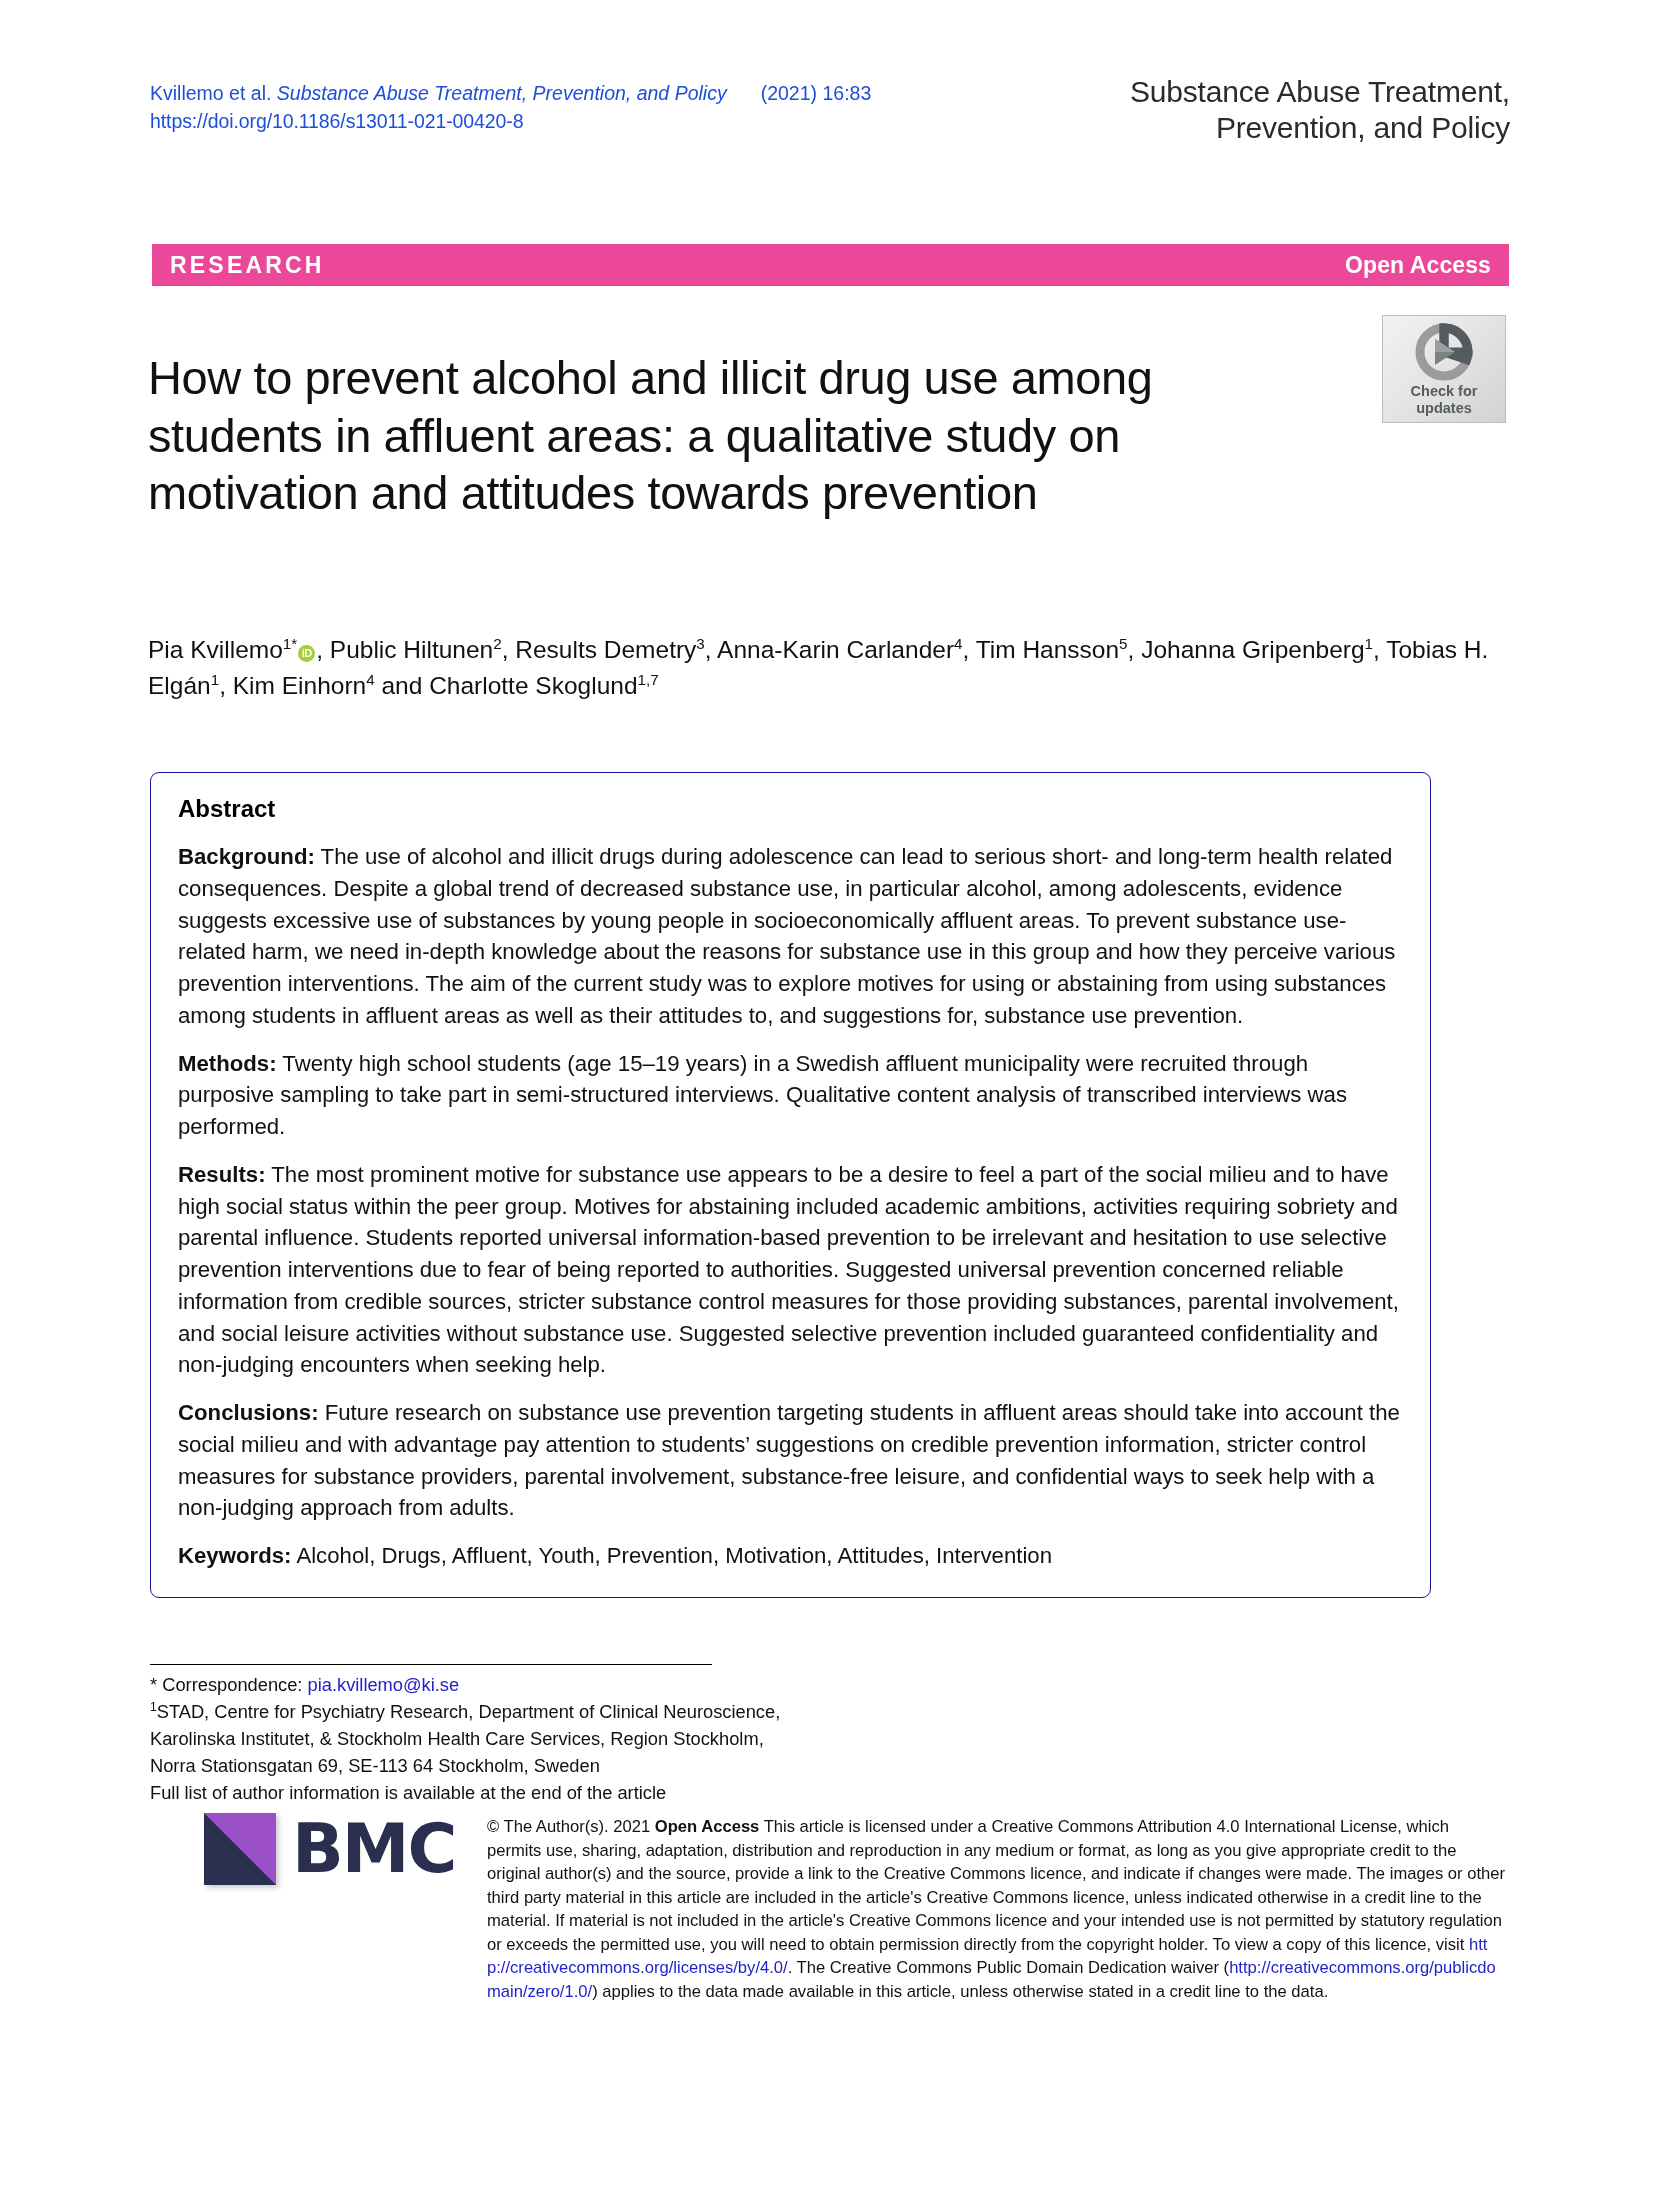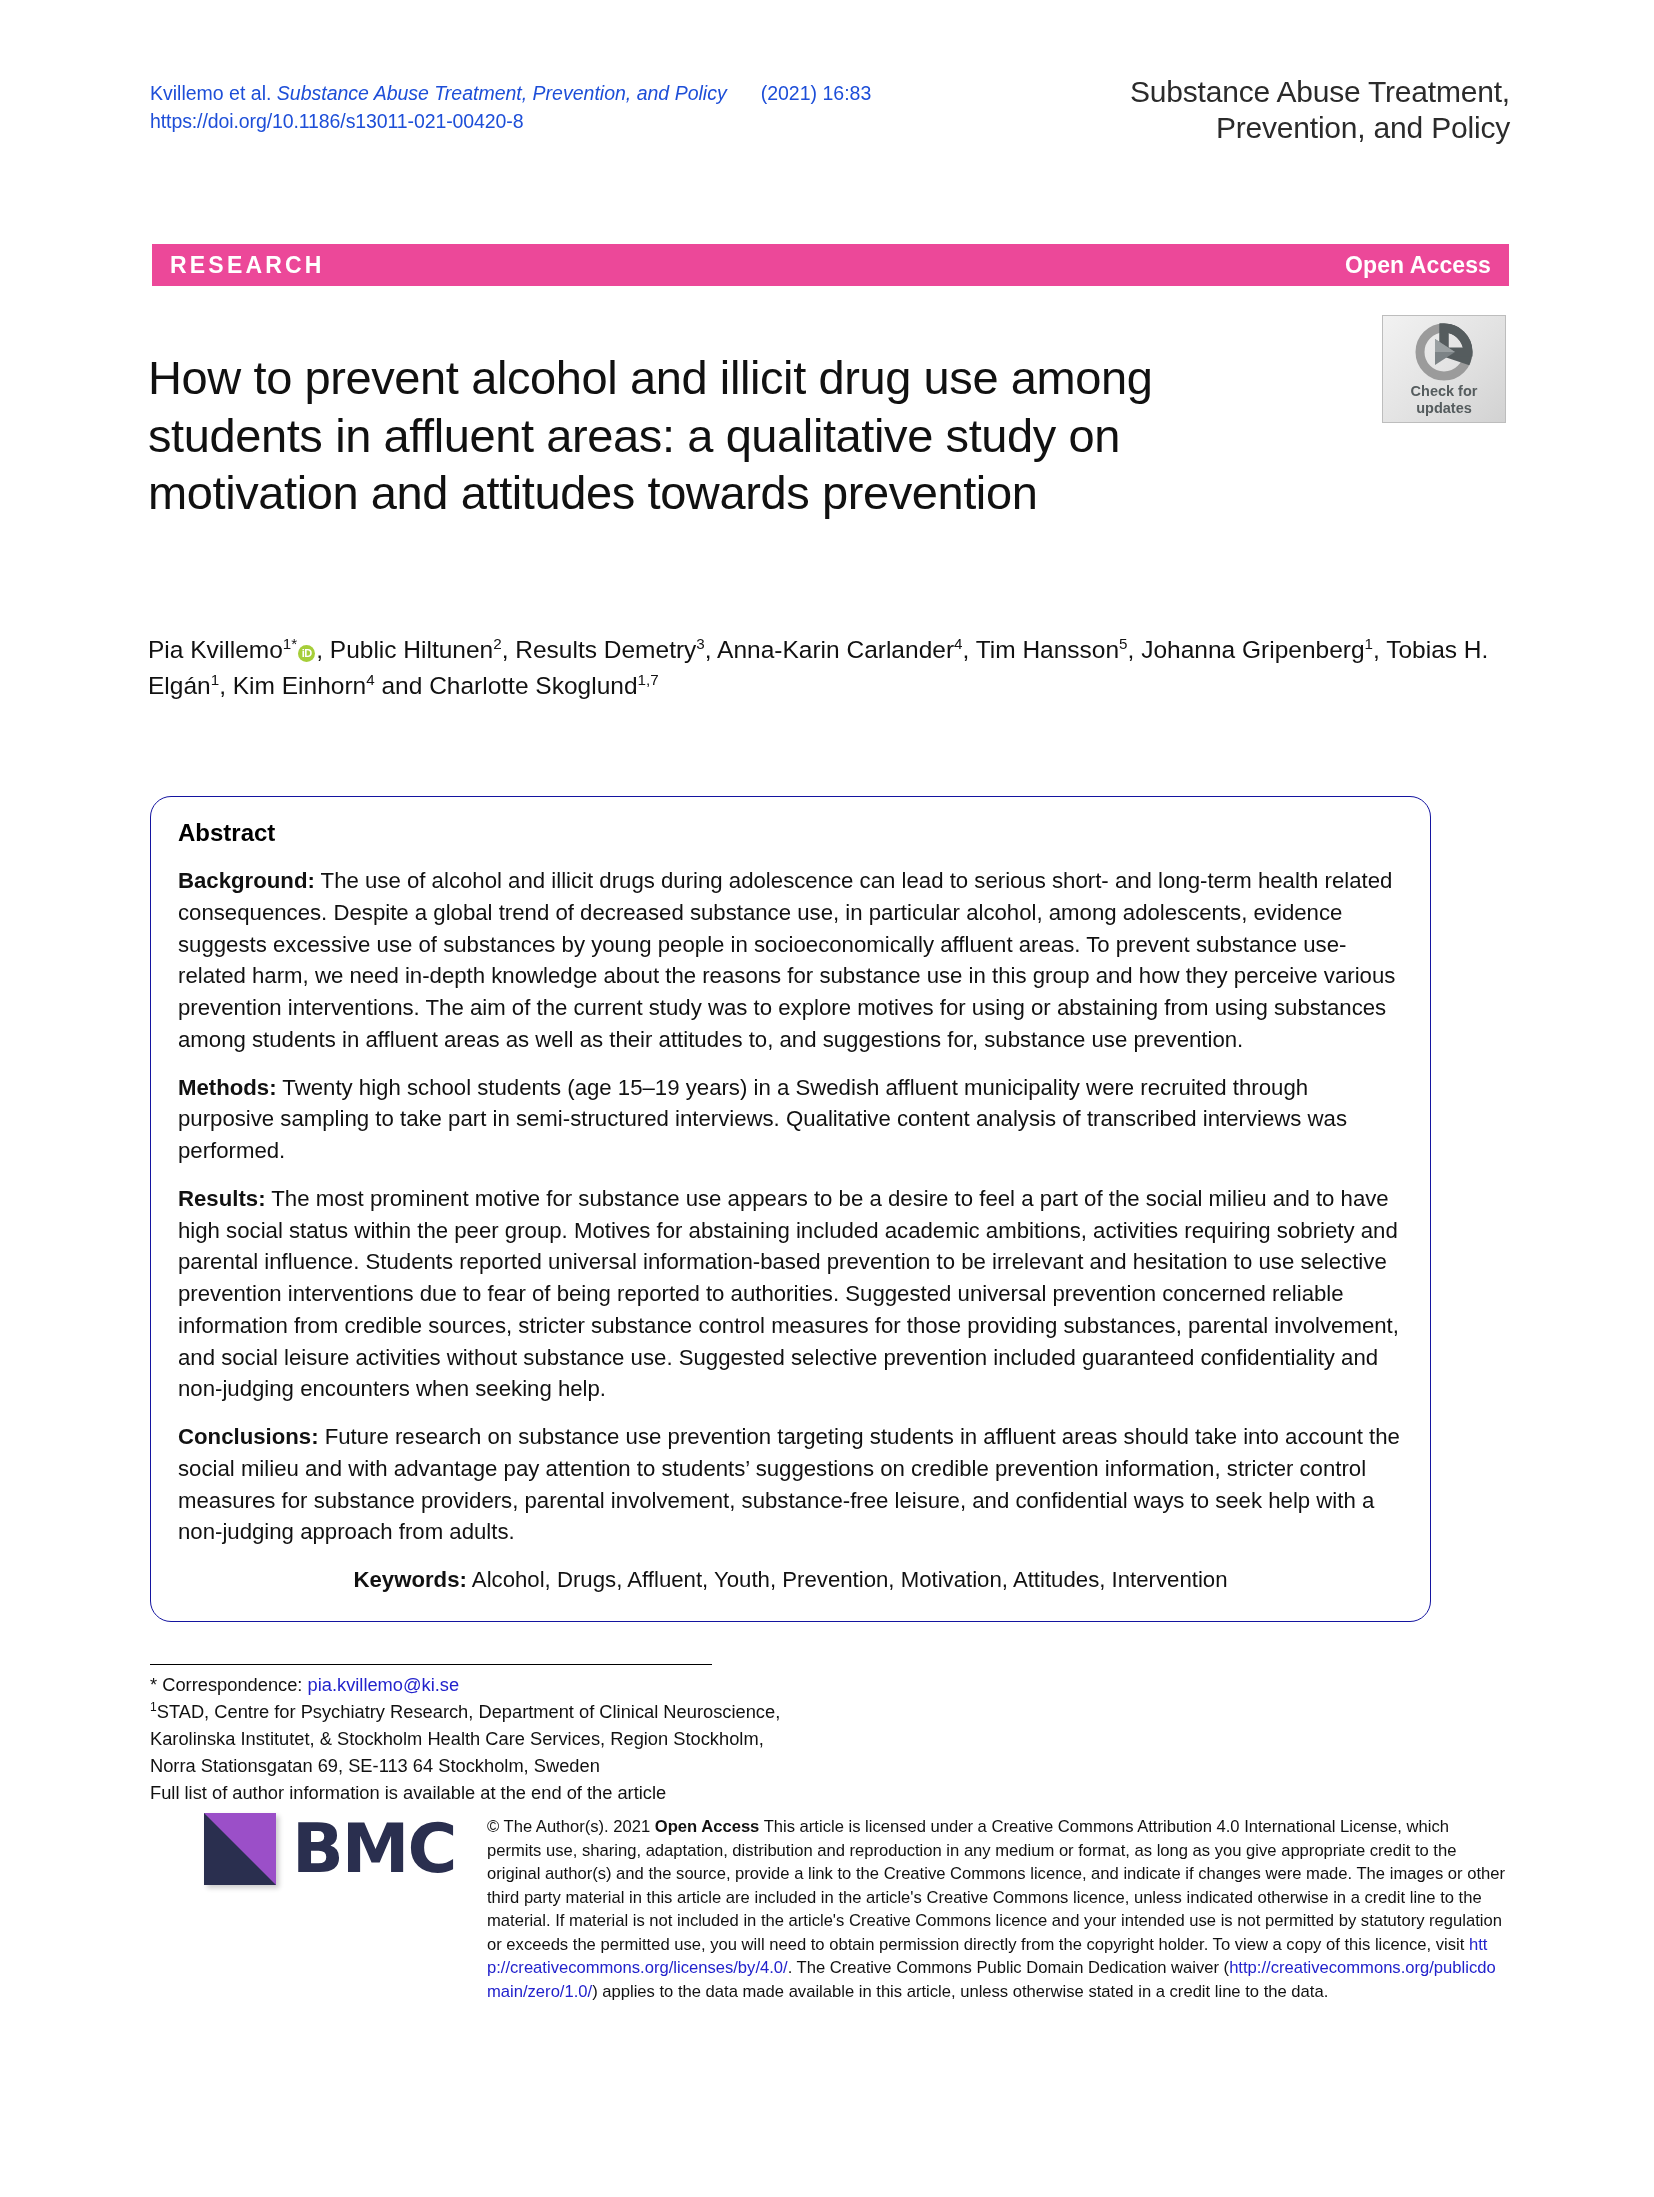--- a/index.html
+++ b/index.html
@@ -145,41 +145,41 @@
     text-align: center;
     vertical-align: 1px;
     margin: 0 1px;
     letter-spacing: -0.5px;
   }
 
   
   .abstract-box {
     position: absolute;
     left: 150px;
-    top: 796px;
+    top: 772px;
     width: 1281px;
     border: 1.6px solid #1414a0;
-    border-radius: 21px;
+    border-radius: 9px;
     box-sizing: border-box;
     padding: 22px 27px 25px 27px;
   }
   .abstract-head {
     font-size: 24px;
     font-weight: bold;
     color: #000000;
     margin-bottom: 18px;
   }
   .abs-p {
     font-size: 22.2px;
     line-height: 1.43;
     color: #111111;
     margin: 0 0 16px 0;
     text-align: left;
   }
-  .abs-p:last-child { margin-bottom: 0; text-align: center; }
+  .abs-p:last-child { margin-bottom: 0; }
   .abs-p b { font-weight: bold; }
 
   
   .corr-rule {
     position: absolute;
     left: 150px;
     top: 1664px;
     width: 562px;
     height: 1px;
     background: #000000;

